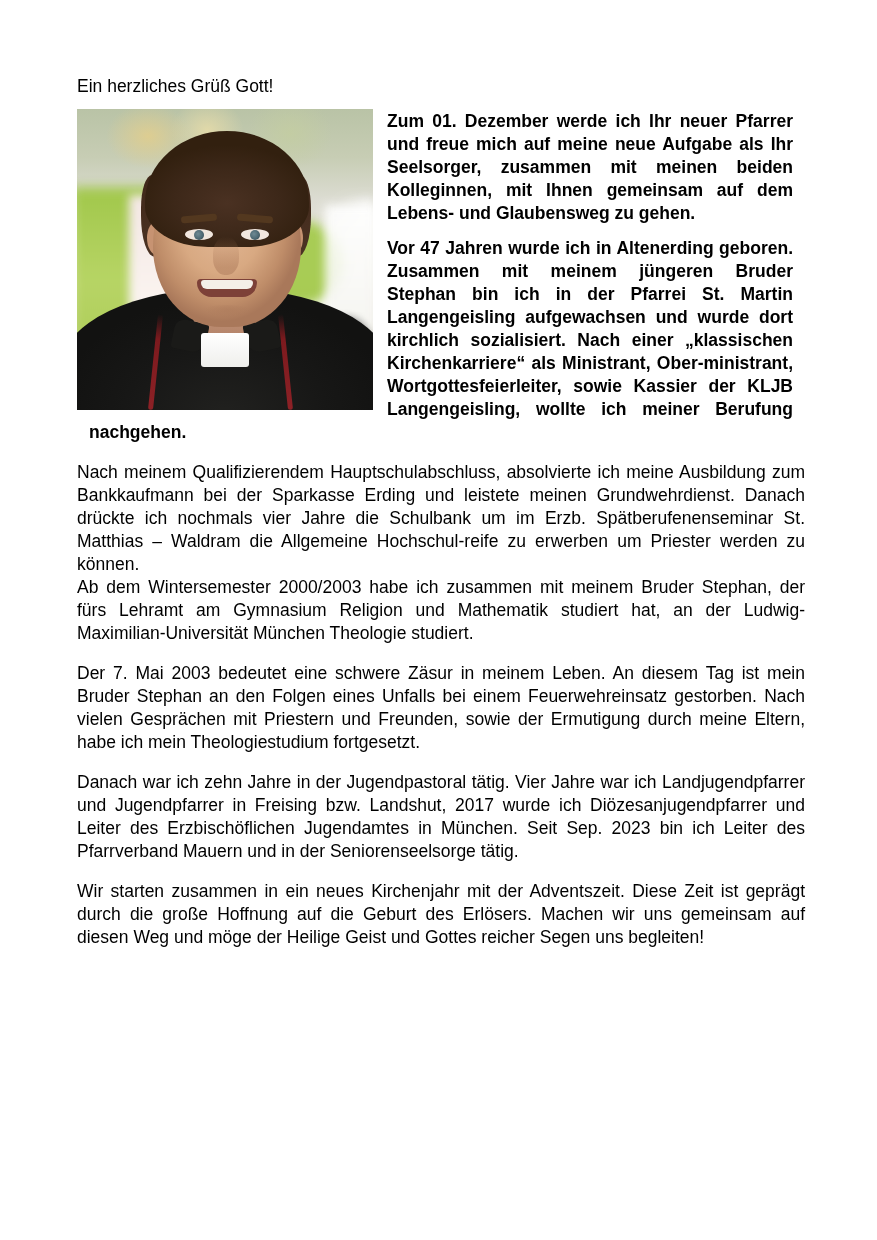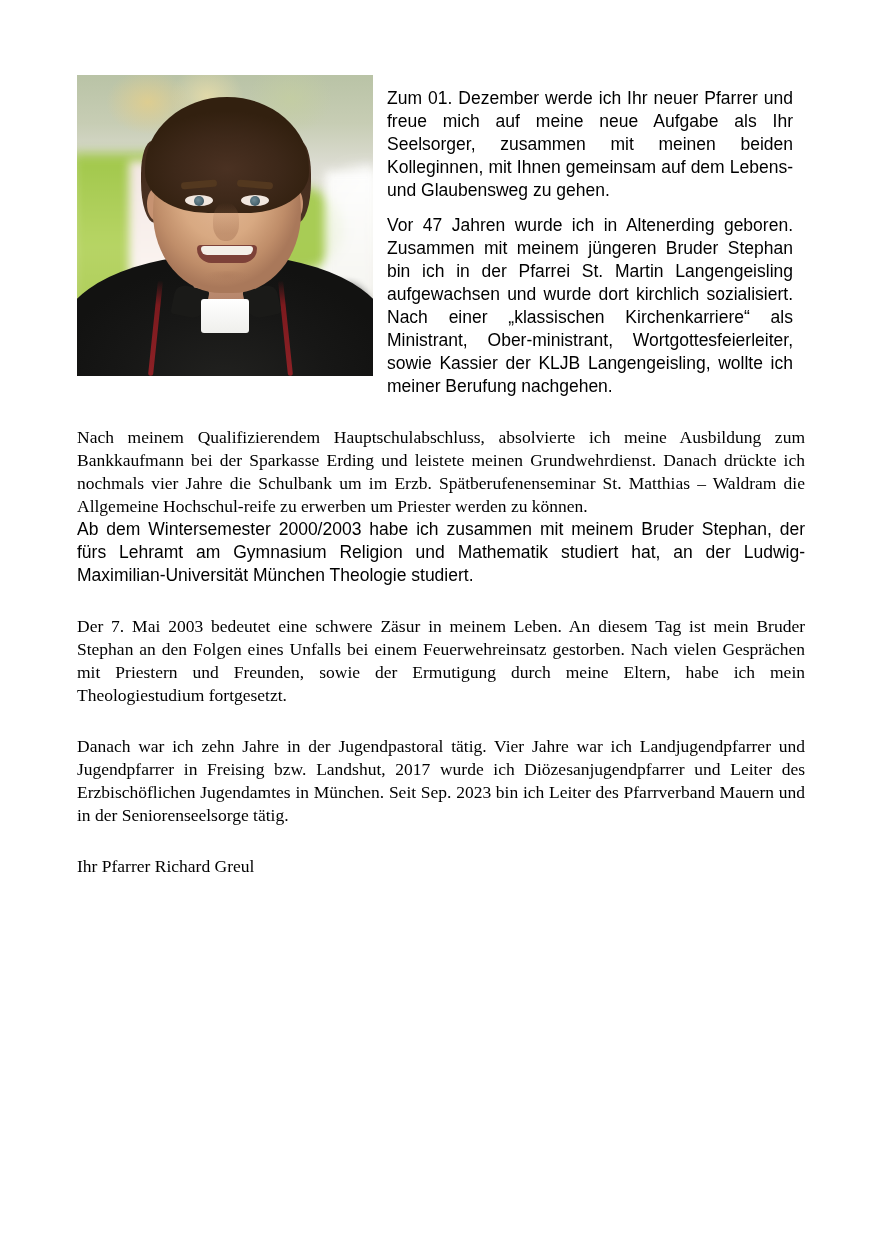--- a/index.html
+++ b/index.html
@@ -236,37 +236,38 @@
   }
   .pr-chin {
     position: absolute;
     left: 122px; top: 196px;
     width: 56px; height: 16px;
     background: radial-gradient(ellipse 30px 10px at 50% 30%, rgba(170,120,90,.45), rgba(170,120,90,0) 75%);
     border-radius: 50%;
   }
   
   .wrap-col { font-size: 17.5px; line-height: 23px; text-align: justify; }
-  .wrap-col p { margin: 12px; }
+  .wrap-col p { margin: 12px; font-weight: bold; }
   .body-text { clear: both; }
   .body-text p {
     font-size: 17.5px;
     line-height: 23px;
     text-align: justify;
     margin: 0;
   }
-  .body-text p.gap { margin-top: 28px; font-family: Liberation Serif, serif; }
+  .body-text p.gap { margin-top: 17px; }
   .sig { text-align: left; }
 </style>
 </head>
 <body>
 
 <div class="page">
   <div class="content">
 
+    <p class="greeting">Ein herzliches Grüß Gott!</p>
 
     <div class="portrait">
       <div class="ph-bg"></div>
       <div class="ph-green-l"></div>
       <div class="ph-white-l"></div>
       <div class="ph-green-r"></div>
       <div class="ph-white-r"></div>
       <div class="ph-crowd">
         <i class="c1"></i>
           <i class="c2"></i>
@@ -311,17 +312,17 @@
     <div class="wrap-col">
       <p>Zum 01. Dezember werde ich Ihr neuer Pfarrer und freue mich auf meine neue Aufgabe als Ihr Seelsorger, zusammen mit meinen beiden Kolleginnen, mit Ihnen gemeinsam auf dem Lebens- und Glaubensweg zu gehen.</p>
       <p>Vor 47 Jahren wurde ich in Altenerding geboren. Zusammen mit meinem jüngeren Bruder Stephan bin ich in der Pfarrei St. Martin Langengeisling aufgewachsen und wurde dort kirchlich sozialisiert. Nach einer „klassischen Kirchenkarriere“ als Ministrant, Ober-ministrant, Wortgottesfeierleiter, sowie Kassier der KLJB Langengeisling, wollte ich meiner Berufung nachgehen.</p>
     </div>
 
     <div class="body-text">
       <p class="gap">Nach meinem Qualifizierendem Hauptschulabschluss, absolvierte ich meine Ausbildung zum Bankkaufmann bei der Sparkasse Erding und leistete meinen Grundwehrdienst. Danach drückte ich nochmals vier Jahre die Schulbank um im Erzb. Spätberufenenseminar St. Matthias – Waldram die Allgemeine Hochschul-reife zu erwerben um Priester werden zu können.</p>
       <p>Ab dem Wintersemester 2000/2003 habe ich zusammen mit meinem Bruder Stephan, der fürs Lehramt am Gymnasium Religion und Mathematik studiert hat, an der Ludwig-Maximilian-Universität München Theologie studiert.</p>
       <p class="gap">Der 7. Mai 2003 bedeutet eine schwere Zäsur in meinem Leben. An diesem Tag ist mein Bruder Stephan an den Folgen eines Unfalls bei einem Feuerwehreinsatz gestorben. Nach vielen Gesprächen mit Priestern und Freunden, sowie der Ermutigung durch meine Eltern, habe ich mein Theologiestudium fortgesetzt.</p>
       <p class="gap">Danach war ich zehn Jahre in der Jugendpastoral tätig. Vier Jahre war ich Landjugendpfarrer und Jugendpfarrer in Freising bzw. Landshut, 2017 wurde ich Diözesanjugendpfarrer und Leiter des Erzbischöflichen Jugendamtes in München. Seit Sep. 2023 bin ich Leiter des Pfarrverband Mauern und in der Seniorenseelsorge tätig.</p>
-      <p class="gap sig">Ihr Pfarrer Richard Greul</p>
+      <p class="gap">Wir starten zusammen in ein neues Kirchenjahr mit der Adventszeit. Diese Zeit ist geprägt durch die große Hoffnung auf die Geburt des Erlösers. Machen wir uns gemeinsam auf diesen Weg und möge der Heilige Geist und Gottes reicher Segen uns begleiten!</p>
     </div>
 
   </div>
 </div>
 
 </body></html>

